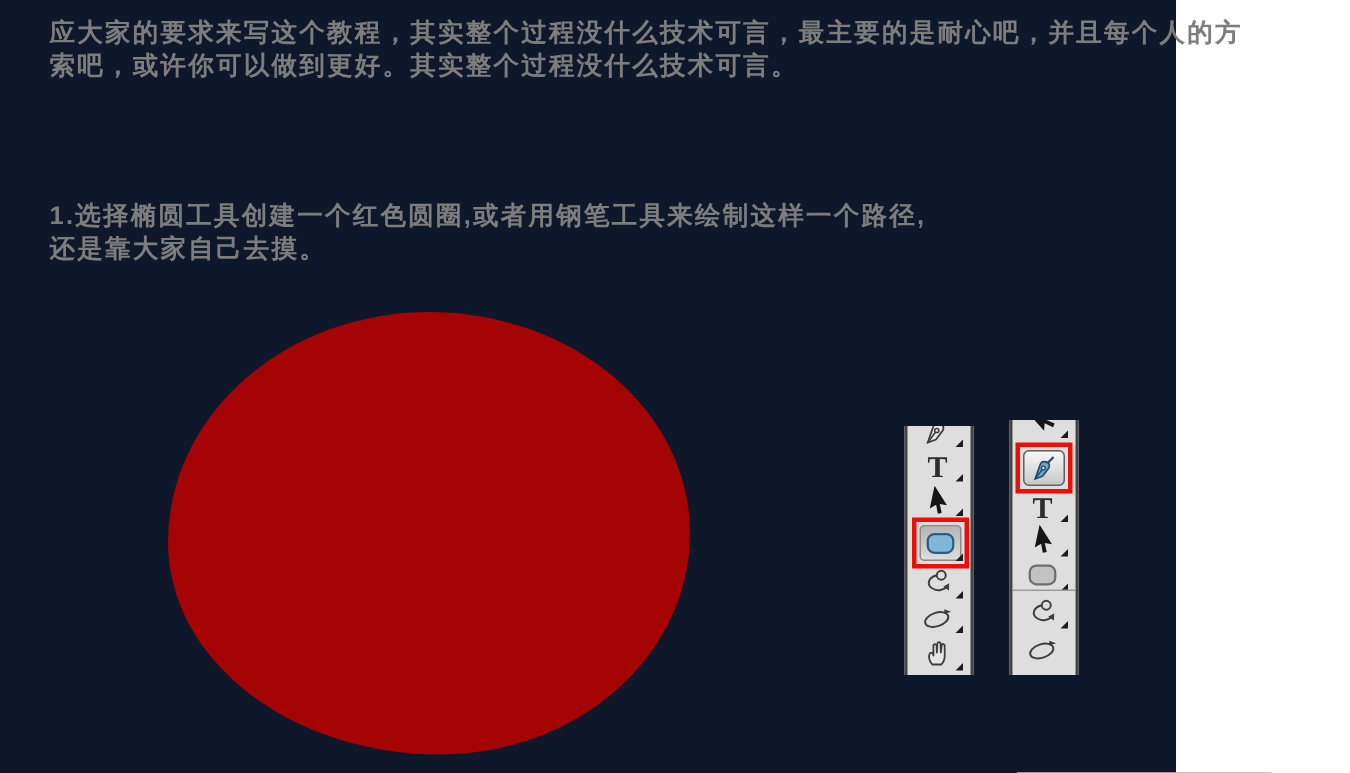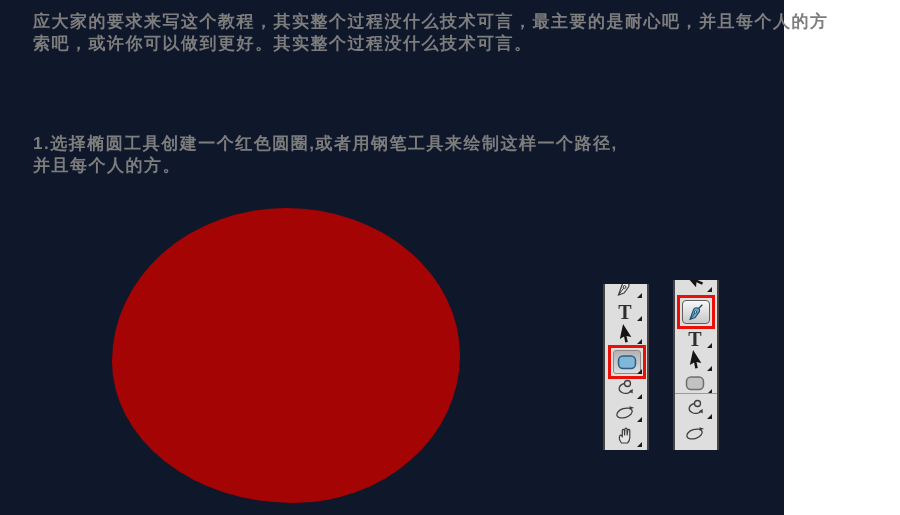--- a/index.html
+++ b/index.html
@@ -38,21 +38,21 @@
 
 <div class="stage">
 
   <div class="txt intro">
     <div>应大家的要求来写这个教程，其实整个过程没什么技术可言，最主要的是耐心吧，并且每个人的方</div>
     <div>索吧，或许你可以做到更好。其实整个过程没什么技术可言。</div>
   </div>
 
   <div class="txt step">
     <div>1.选择椭圆工具创建一个红色圆圈,或者用钢笔工具来绘制这样一个路径,</div>
-    <div>并且每个人的方。</div>
+    <div>还是靠大家自己去摸。</div>
   </div>
 
   <div class="blob" id="blob" style="background: rgb(164, 4, 4);"></div>
 
   <div class="tb tb-left">
 
     <div class="tool" style="top:-8px">
       <svg width="22" height="22" viewBox="0 0 22 22">
         <path d="M4.5 19 L8 9 Q9 5.5 12.5 6.5 Q16 7.5 14.5 11 L10 17 Z" fill="#e6e6e6" stroke="#3e3e3e" stroke-width="1.2"></path>
         <line x1="4.5" y1="19" x2="10.5" y2="11" stroke="#3e3e3e" stroke-width="1"></line>

